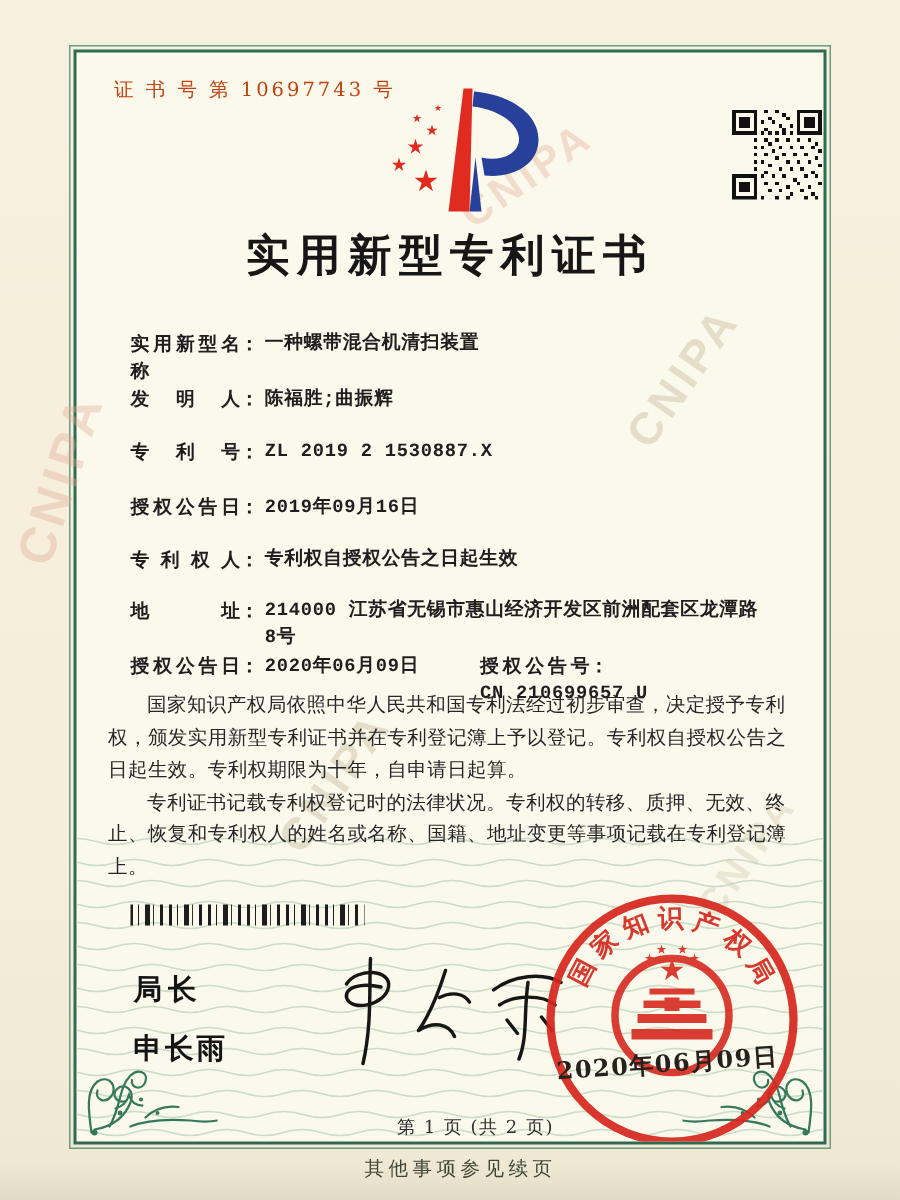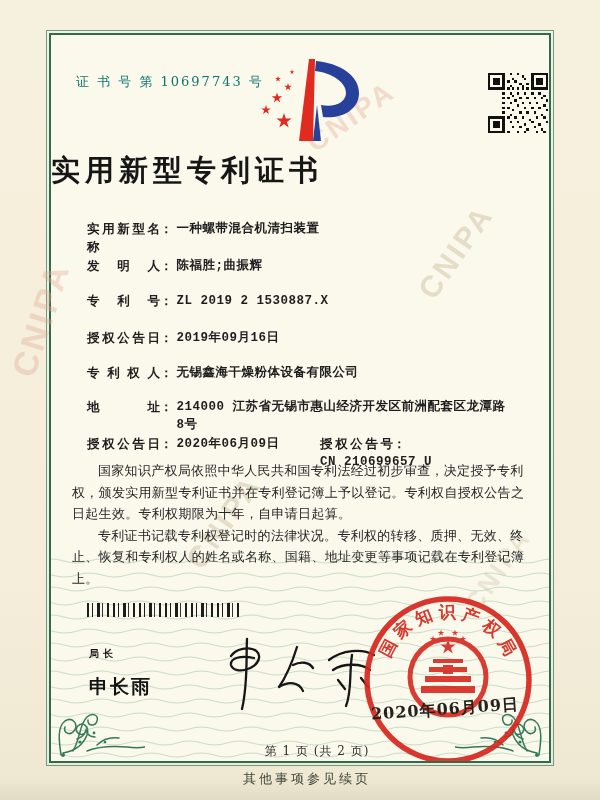--- a/index.html
+++ b/index.html
@@ -17,44 +17,44 @@
   .inner{position:absolute;inset:0;overflow:hidden;}
   
   .wm{position:absolute;font-family:"Liberation Sans",sans-serif;font-weight:bold;
       letter-spacing:3px;transform:rotate(-55deg);pointer-events:none;z-index:1;}
   .wm.pink{color:rgba(225,170,150,.38);}
   .wm.beige{color:rgba(205,195,165,.50);}
   .wm.faint{color:rgba(205,195,165,.34);}
   
   .waves{position:absolute;left:0;right:0;bottom:0;height:208px;z-index:0;}
   
-  .cert-no{position:absolute;left:25px;top:38px;font-size:13px;letter-spacing:2px;color:#0f766e;z-index:2;}
+  .cert-no{position:absolute;left:25px;top:16px;font-size:13px;letter-spacing:2px;color:#c2410c;z-index:2;}
   .logo{position:absolute;left:196px;top:20px;z-index:2;}
   .qr{position:absolute;left:437px;top:38px;width:60px;height:60px;z-index:2;}
-  .title{position:absolute;left:0;right:0;top:116px;
+  .title{position:absolute;left:0;right:0;top:116px;text-align:center;
          font-size:29px;font-weight:bold;letter-spacing:5px;color:#161616;z-index:2;}
   
   .fields{position:absolute;left:36px;top:185px;width:446px;font-size:12.5px;font-weight:600;color:#1e1e1e;z-index:2;}
   .frow{position:absolute;left:0;line-height:18px;width:446px;}
   .flabel{display:inline-block;width:73px;text-align:justify;text-align-last:justify;-moz-text-align-last:justify;vertical-align:top;}
   .fcolon{display:inline-block;vertical-align:top;margin-right:4px;}
   .fvalue{display:inline-block;vertical-align:top;width:348px;letter-spacing:.5px;font-family:Liberation Mono, monospace;}
   .grant2{position:absolute;left:233px;top:0;}
   .grant2 .flabel{width:73px;}
   
   .paras{position:absolute;left:21px;top:425px;width:462px;font-size:13px;line-height:21.5px;
          color:#262626;z-index:2;}
   .paras p{margin:0;text-indent:2em;letter-spacing:.3px;}
   
   .barcode{position:absolute;left:36px;top:568px;width:156px;height:14px;z-index:2;
     background:repeating-linear-gradient(90deg,#1d1d1d 0 2px,rgba(0,0,0,0) 2px 5px,#1d1d1d 5px 6px,rgba(0,0,0,0) 6px 10px,#1d1d1d 10px 13px,rgba(0,0,0,0) 13px 15px,#333 15px 16px,rgba(0,0,0,0) 16px 20px,#1d1d1d 20px 22px,rgba(0,0,0,0) 22px 26px);}
   
   .director{position:absolute;left:38px;top:612px;z-index:3;
     font-family:"Liberation Sans","DejaVu Sans",sans-serif;font-weight:bold;color:#141414;}
-  .director .line1{font-size:10px;letter-spacing:4px;font-family:Liberation Mono, monospace;}
+  .director .line1{font-size:19px;letter-spacing:4px;font-family:Liberation Mono, monospace;}
   .director .line2{font-size:19px;letter-spacing:2px;margin-top:13px;}
   .signature{position:absolute;left:158px;top:590px;z-index:3;}
   
   .seal{position:absolute;left:312px;top:560px;width:170px;height:170px;z-index:3;}
   .seal-date{position:absolute;left:8px;top:104px;width:160px;z-index:4;
     font-size:16px;font-weight:600;color:#27211e;letter-spacing:1px;transform:rotate(-4deg);
     font-family:"DejaVu Serif",serif;}
   
   .page-info{position:absolute;left:0;right:0;top:708px;text-align:center;font-size:12px;
     letter-spacing:1px;color:#2e2e2e;z-index:2;padding-left:34px;}
@@ -149,21 +149,21 @@
       <div class="frow" style="top:37px">
         <span class="flabel">发明人</span><span class="fcolon">：</span><span class="fvalue">陈福胜;曲振辉</span>
       </div>
       <div class="frow" style="top:72px">
         <span class="flabel">专利号</span><span class="fcolon">：</span><span class="fvalue">ZL 2019 2 1530887.X</span>
       </div>
       <div class="frow" style="top:109px">
         <span class="flabel">授权公告日</span><span class="fcolon">：</span><span class="fvalue">2019年09月16日</span>
       </div>
       <div class="frow" style="top:144px">
-        <span class="flabel">专利权人</span><span class="fcolon">：</span><span class="fvalue">无锡鑫海干燥粉体设备有限公司</span>
+        <span class="flabel">专利权人</span><span class="fcolon">：</span><span class="fvalue">专利权自授权公告之日起生效</span>
       </div>
       <div class="frow" style="top:178px">
         <span class="flabel">地址</span><span class="fcolon">：</span><span class="fvalue" style="width:330px">214000 江苏省无锡市惠山经济开发区前洲配套区龙潭路8号</span>
       </div>
       <div class="frow" style="top:215px">
         <span class="flabel">授权公告日</span><span class="fcolon">：</span><span class="fvalue" style="width:140px">2020年06月09日</span>
         <span class="grant2">
           <span class="flabel">授权公告号</span><span class="fcolon">：</span><span class="fvalue" style="width:130px">CN 210699657 U</span>
         </span>
       </div>

